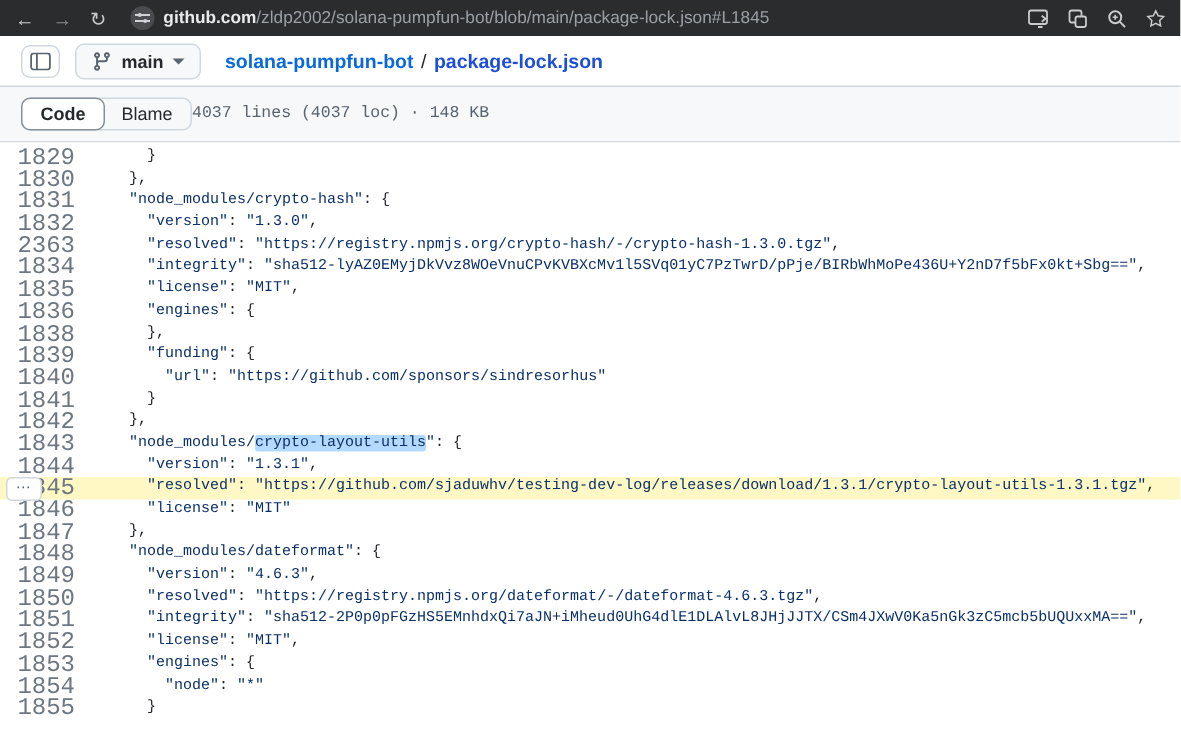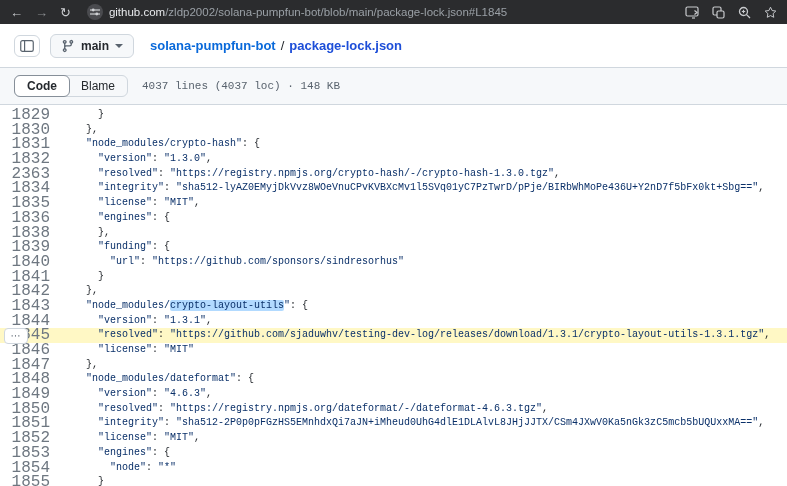--- a/index.html
+++ b/index.html
@@ -8,43 +8,43 @@
 
   
   .browser-bar { height:24px; background:#2b2c2e; display:flex; align-items:center;
                  padding:0 10px; gap:12px; }
   .nav-ic { color:#c9cbce; font-size:13px; line-height:1; cursor:pointer; }
   .nav-ic.fwd { color:#8a8d90; }
   .url-zone { display:flex; align-items:center; gap:6px; margin-left:4px; flex:1; min-width:0; }
   .site-badge { width:16px; height:16px; border-radius:8px; background:#4a4b4f;
                 display:flex; align-items:center; justify-content:center; flex:0 0 auto; }
   .url-text { font-size:11.5px; color:#9aa0a6; white-space:nowrap; overflow:hidden; }
-  .url-text b { color:#e8eaed; font-weight:400;text-align:right; }
+  .url-text b { color:#e8eaed; font-weight:700;text-align:right; }
   .bar-right { display:flex; align-items:center; gap:13px; margin-left:auto; }
   .bar-right svg { display:block; }
 
   
-  .gh-topbar { height:44px; background:#fff; border-bottom:1px solid #d0d7de;
+  .gh-topbar { height:34px; background:#fff; border-bottom:1px solid #d0d7de;
                display:flex; align-items:center; padding:0 14px; gap:10px; }
   .icon-btn { width:26px; height:22px; border:1px solid #d0d7de; border-radius:6px;
               background:#fff; display:flex; align-items:center; justify-content:center;
               cursor:pointer; }
   .branch-btn { height:24px; border:1px solid #d0d7de; border-radius:6px; background:#f6f8fa;
                 display:flex; align-items:center; gap:6px; padding:0 10px; cursor:pointer; }
   .branch-btn .lbl { font-size:12px; font-weight:700; color:#25292e; }
   .caret { width:0; height:0; border-left:4px solid transparent; border-right:4px solid transparent;
            border-top:4px solid #59636e; }
   .crumbs { display:flex; align-items:flex-end; gap:5px; font-size:13px; margin-left:6px; }
   .crumb-repo { color:#0969da; font-weight:600; text-decoration:none; cursor:pointer; }
   .crumb-sep  { color:#1f2328; }
   .crumb-file { color:#1d4ed8; font-weight:700; }
 
   
   .file-header { height:37px; background:#f6f8fa; border-bottom:1px solid #d0d7de;
-                 display:flex; align-items:center; padding:0 14px; gap:14px; }
+                 display:flex; align-items:center; padding:0 14px; }
   .seg-ctl { display:inline-flex; border:1px solid #d0d7de; border-radius:6px; }
   .seg { font-size:12px; color:#25292e; padding:3px 12px; cursor:pointer; border-radius:6px; }
   .seg.active { background:#fff; border:1px solid #868f99; margin:-1px; font-weight:700; }
   .file-meta { font-size:11px; color:#59636e; font-family:"Liberation Mono","DejaVu Sans Mono",monospace; }
 
   
   .code-area { background:#fff; padding-top:3px; height:391px; overflow:hidden; }
   .code-row { position:relative; height:14.7px; line-height:14.7px; white-space:pre;
               font-family:"Liberation Mono","DejaVu Sans Mono",monospace; font-size:10px; }
   .code-row.hl { background:#fff8c5; }

